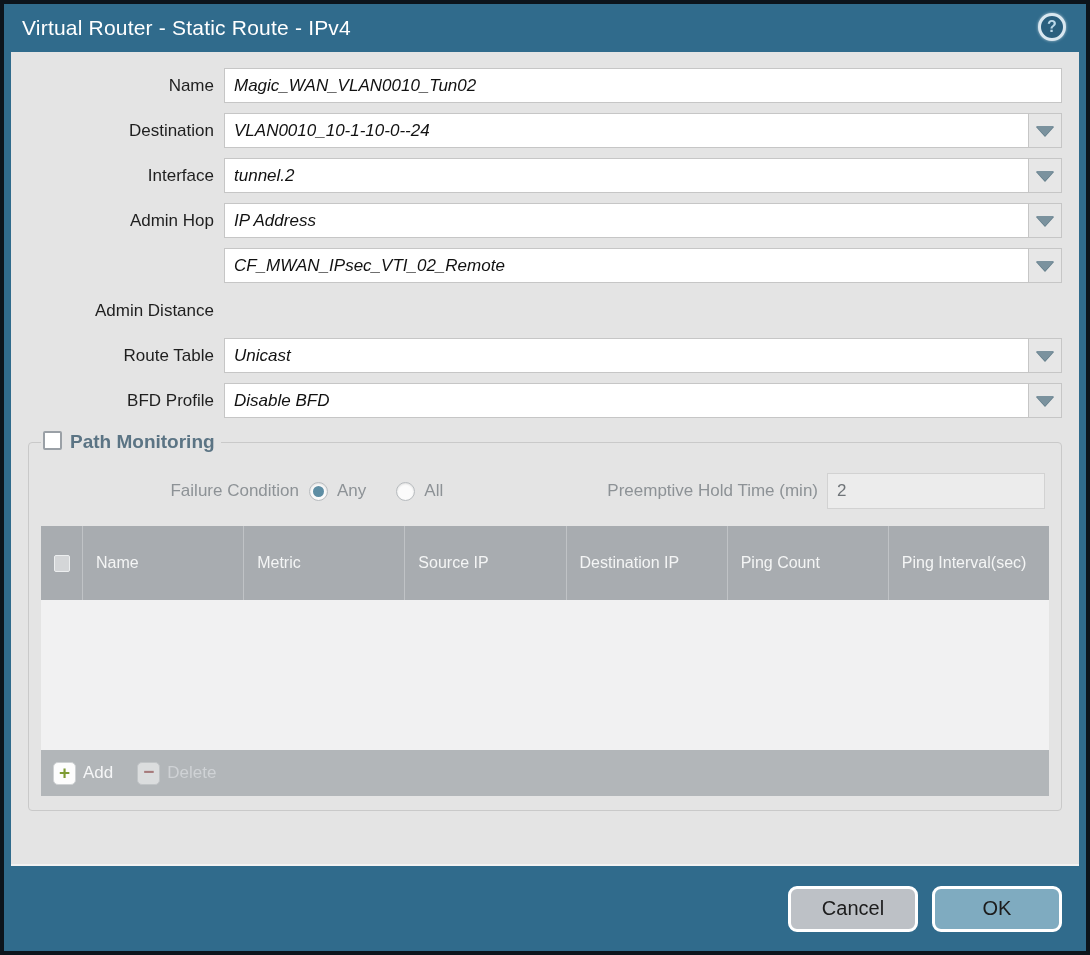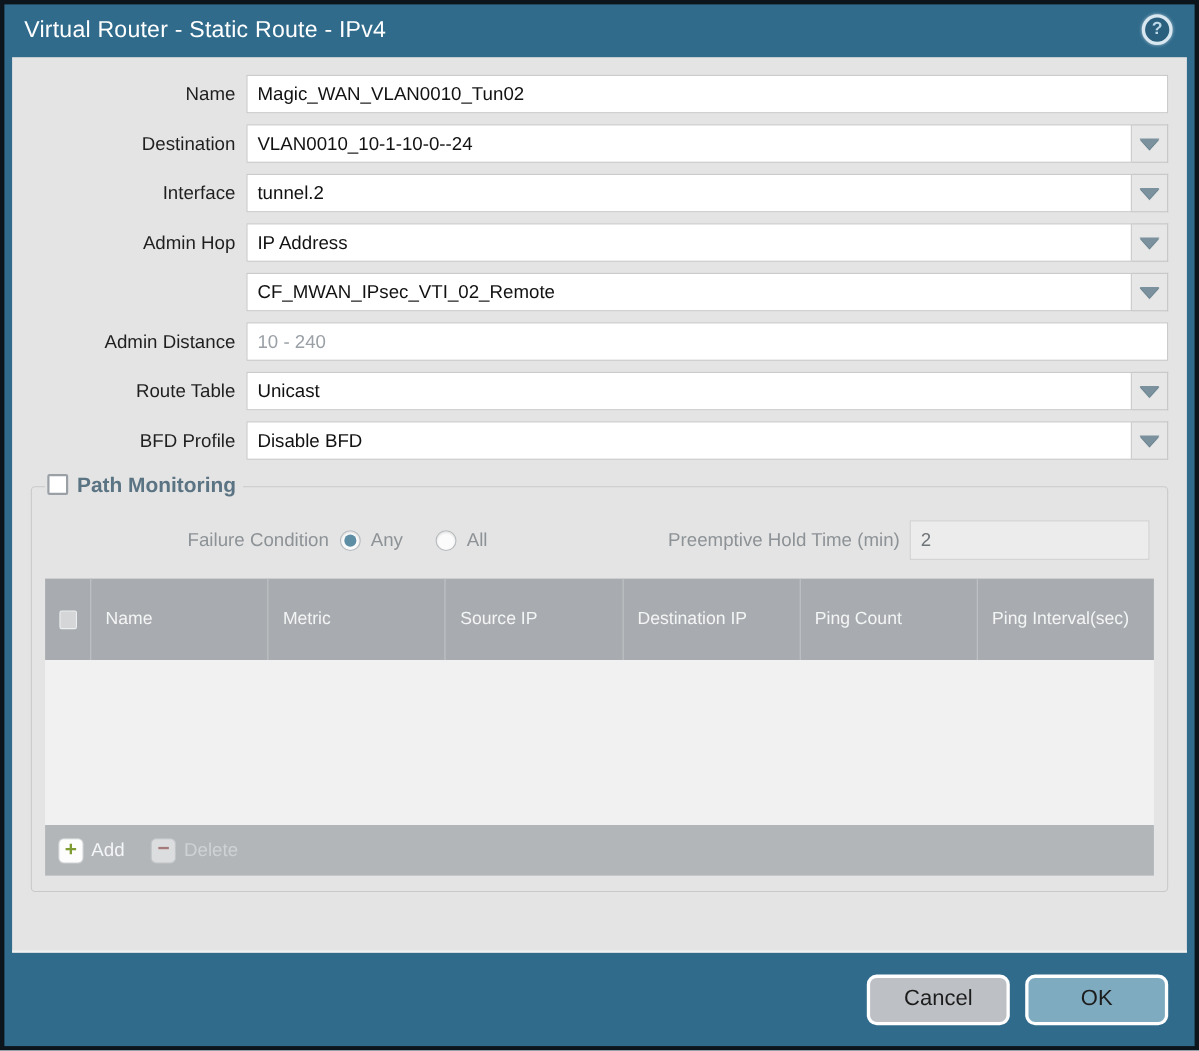--- a/index.html
+++ b/index.html
@@ -45,21 +45,21 @@
   .form-row { display: flex; align-items: center; height: 35px; margin-bottom: 10px; }
   .form-row .flabel {
     width: 186px; text-align: right; margin-right: 10px;
     font-size: 17px; color: #1f1f1f; white-space: nowrap;
   }
   .field-wrap { flex: 1; display: flex; height: 35px; }
   .text-input {
     flex: 1; height: 35px;
     border: 1px solid #c6c6c6; background: #ffffff;
     font-family: "Liberation Sans", sans-serif;
-    font-size: 17px; color: #111; padding: 0 9px; outline: none;
+    font-size: 17px; color: #111; padding: 0 9px; outline: none; font-style: italic;
   }
   .text-input::placeholder { color: #9aa0a6; }
   .combo-btn {
     width: 33px; height: 35px; flex: 0 0 33px;
     background: #e7e7e7; border: 1px solid #c6c6c6; border-left: none;
     display: flex; align-items: center; justify-content: center;
     cursor: pointer;
   }
   .caret {
     width: 0; height: 0;
@@ -208,23 +208,20 @@
       <div class="field-wrap">
         <input class="text-input" type="text" value="CF_MWAN_IPsec_VTI_02_Remote" style="">
         <span class="combo-btn">
             <span class="caret"></span>
           </span>
       </div>
     </div>
 
     <div class="form-row">
       <span class="flabel">Admin Distance</span>
-      <div class="field-wrap">
-        <input class="text-input" type="text" placeholder="10 - 240" style="">
-      </div>
     </div>
 
 
     <div class="form-row">
       <span class="flabel">Route Table</span>
       <div class="field-wrap">
         <input class="text-input" type="text" value="Unicast" style="">
         <span class="combo-btn">
             <span class="caret"></span>
           </span>

